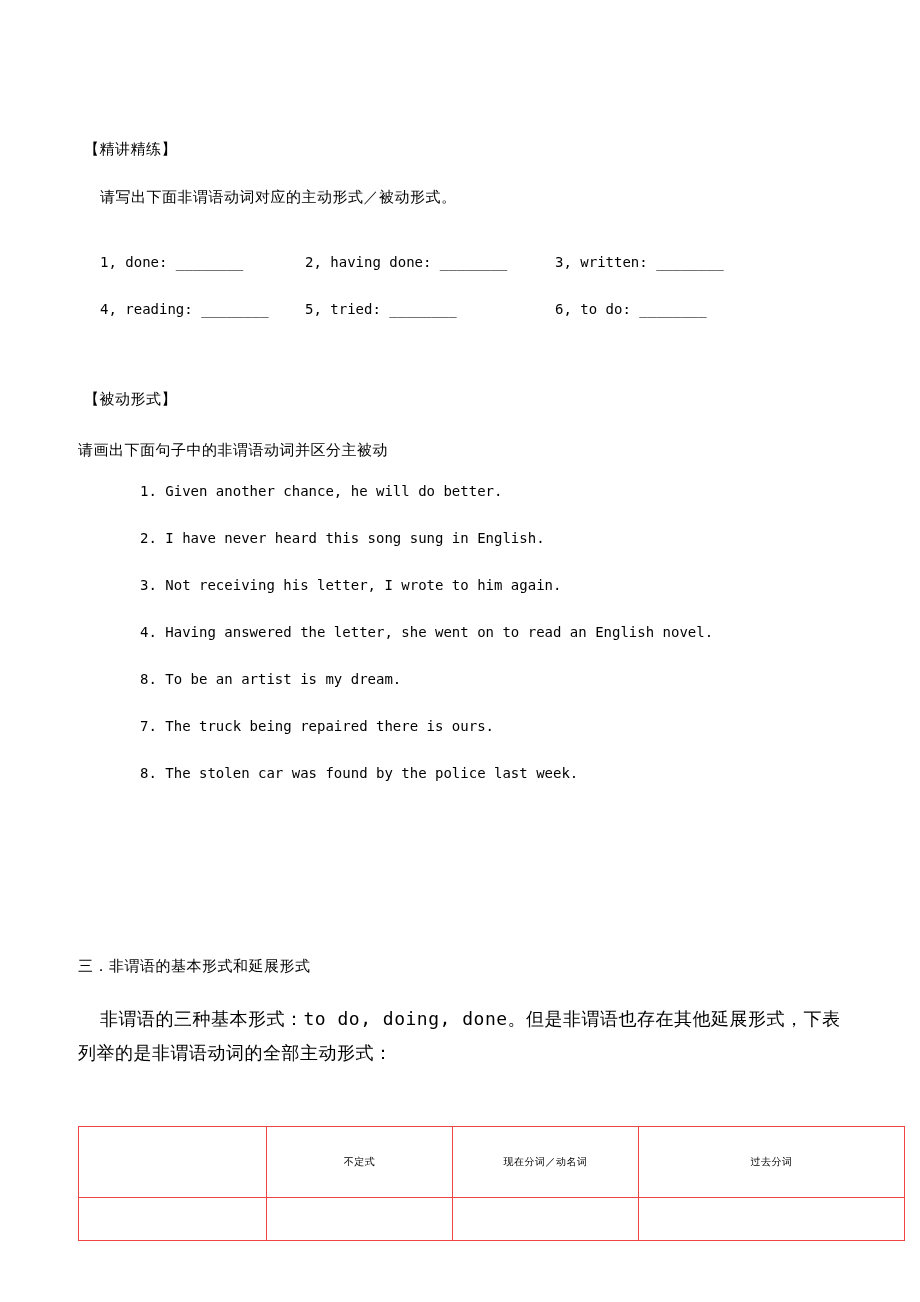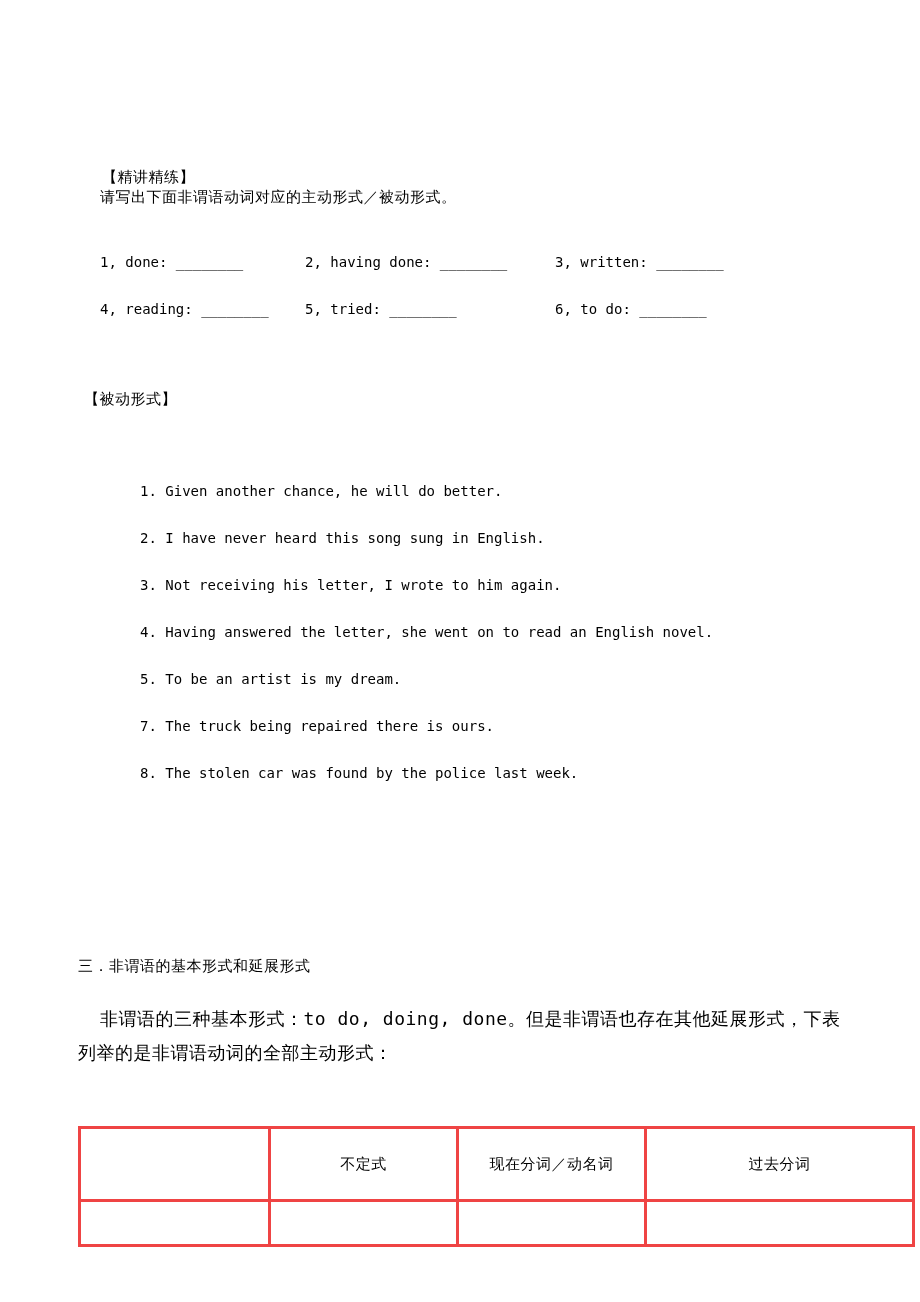--- a/index.html
+++ b/index.html
@@ -65,63 +65,64 @@
   }
   .forms-table {
     position: absolute;
     left: 78px;
     top: 1126px;
     width: 702px;
     border-collapse: collapse;
     table-layout: fixed;
   }
   .forms-table td {
-    border: 3px solid #ef4444;
-    font-size: 15px;
+    border: 1px solid #ef4444;
+    font-size: 10px;
     text-align: center;
     padding: 15px;
     letter-spacing: 0.5px;
   }
   .forms-table tr.head td { height: 40px; }
   .forms-table tr.tail td { height: 12px; }
   .forms-table .c1 { width: 157px; }
   .forms-table .c2 { width: 155px; }
   .forms-table .c3 { width: 155px; }
   .forms-table .c4 { width: 235px; }
 </style>
 </head>
 <body>
 
 <div class="page">
 
-  <div class="cn-heading" style="left:84px; top:168px;margin-left:18px;">【精讲精练】</div>
+  <div class="cn-heading" style="left:84px; top:140px;">【精讲精练】</div>
 
   <div class="cn-text" style="left:100px; top:188px;">请写出下面非谓语动词对应的主动形式／被动形式。</div>
 
   <div class="exercise-row" style="top:254px;">
     <span class="exercise-item col1">1, done: ________</span>
     <span class="exercise-item col2">2, having done: ________</span>
     <span class="exercise-item col3">3, written: ________</span>
   </div>
 
   <div class="exercise-row" style="top:301px;">
     <span class="exercise-item col1">4, reading: ________</span>
     <span class="exercise-item col2">5, tried: ________</span>
     <span class="exercise-item col3">6, to do: ________</span>
   </div>
 
   <div class="cn-heading" style="left:84px; top:390px;">【被动形式】</div>
 
+  <div class="cn-text" style="left:78px; top:441px;">请画出下面句子中的非谓语动词并区分主被动</div>
 
   <div class="sentence-list">
     <div class="sentence">1. Given another chance, he will do better.</div>
     <div class="sentence">2. I have never heard this song sung in English.</div>
     <div class="sentence">3. Not receiving his letter, I wrote to him again.</div>
     <div class="sentence">4. Having answered the letter, she went on to read an English novel.</div>
-    <div class="sentence">5. To be an artist is my dream.</div>
+    <div class="sentence">8. To be an artist is my dream.</div>
     <div class="sentence">7. The truck being repaired there is ours.</div>
     <div class="sentence">8. The stolen car was found by the police last week.</div>
   </div>
 
   <div class="cn-heading" style="left:78px; top:957px;">三．非谓语的基本形式和延展形式</div>
 
   <div class="para">非谓语的三种基本形式：to do, doing, done。但是非谓语也存在其他延展形式，下表列举的是非谓语动词的全部主动形式：</div>
 
   <table class="forms-table">
     <tbody>

